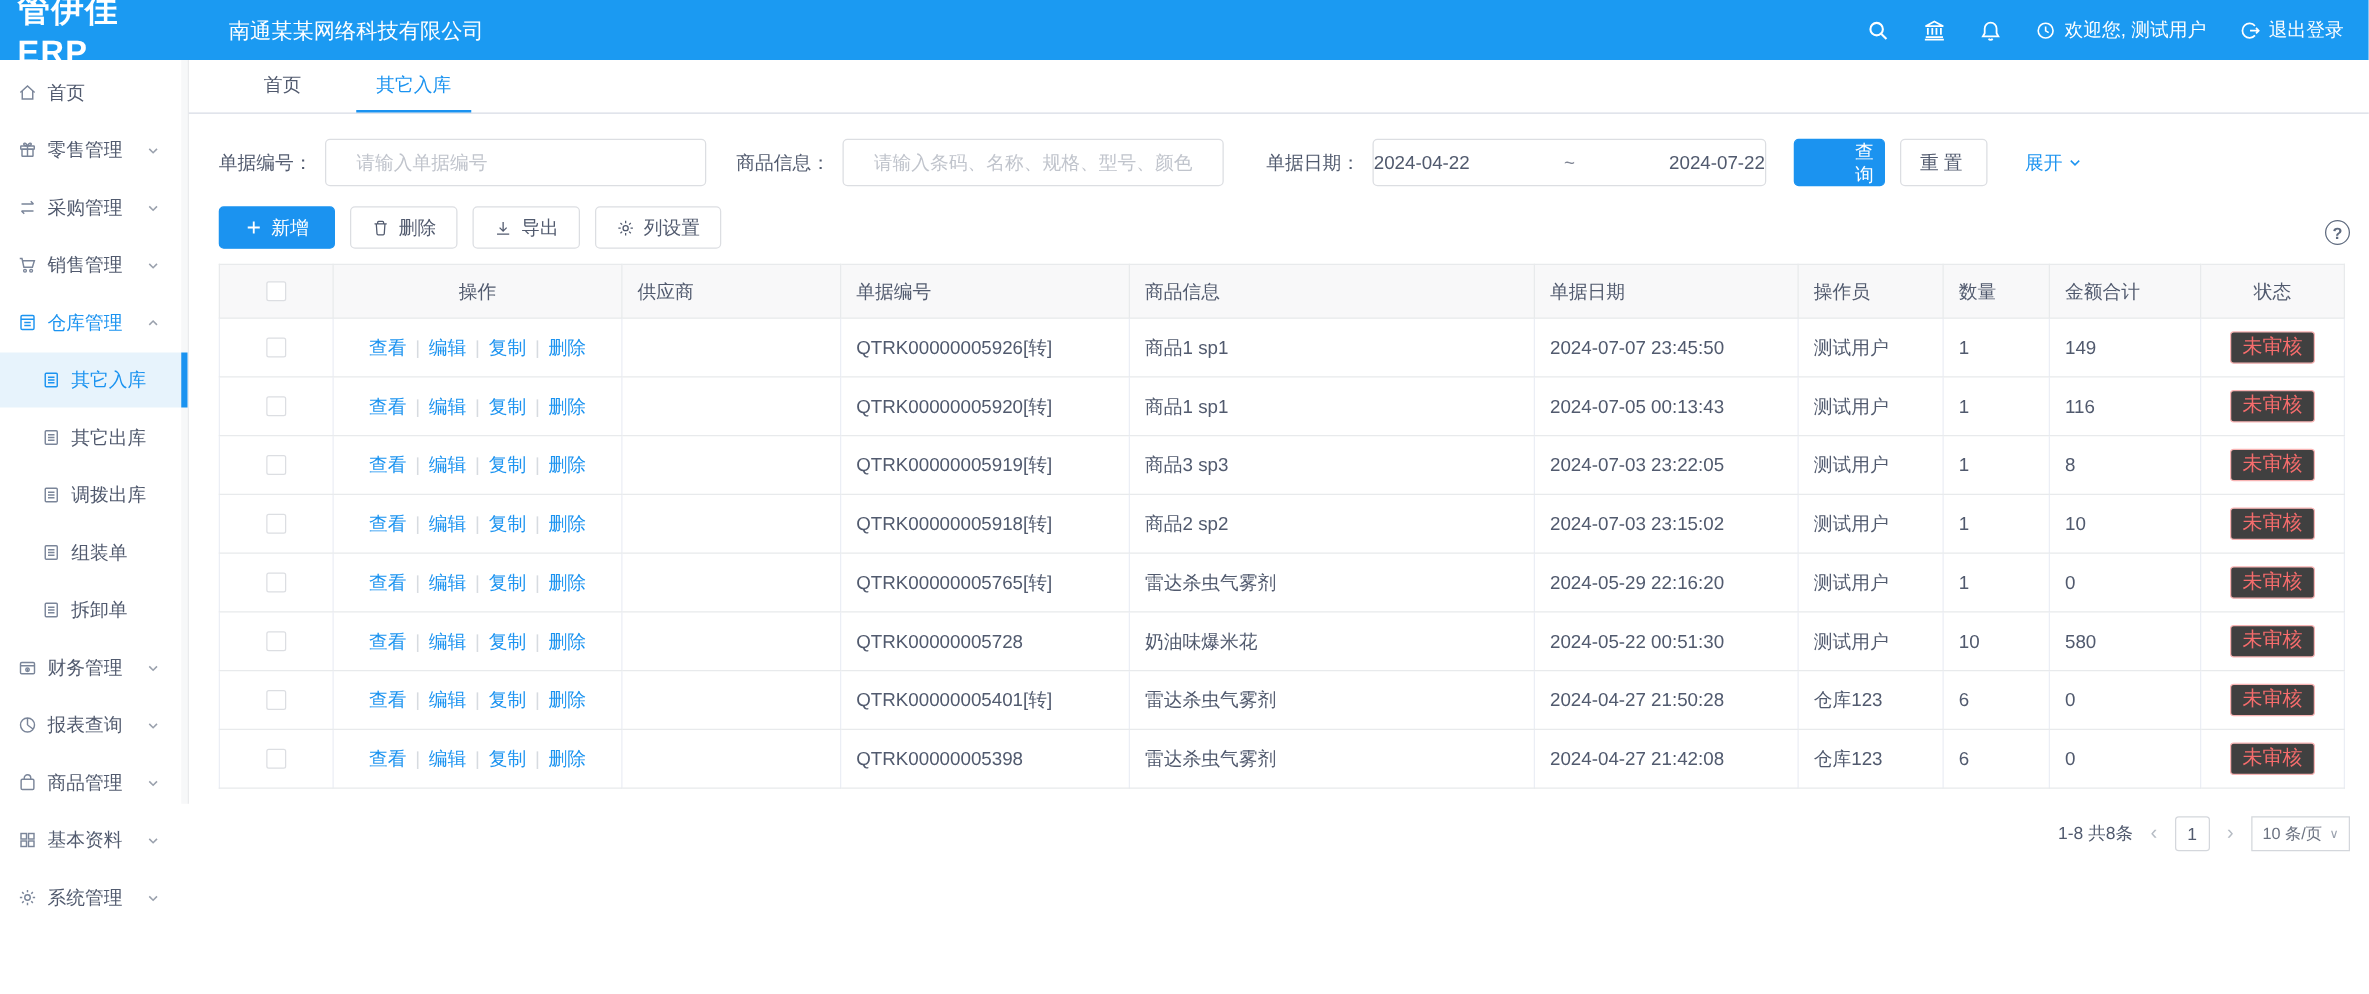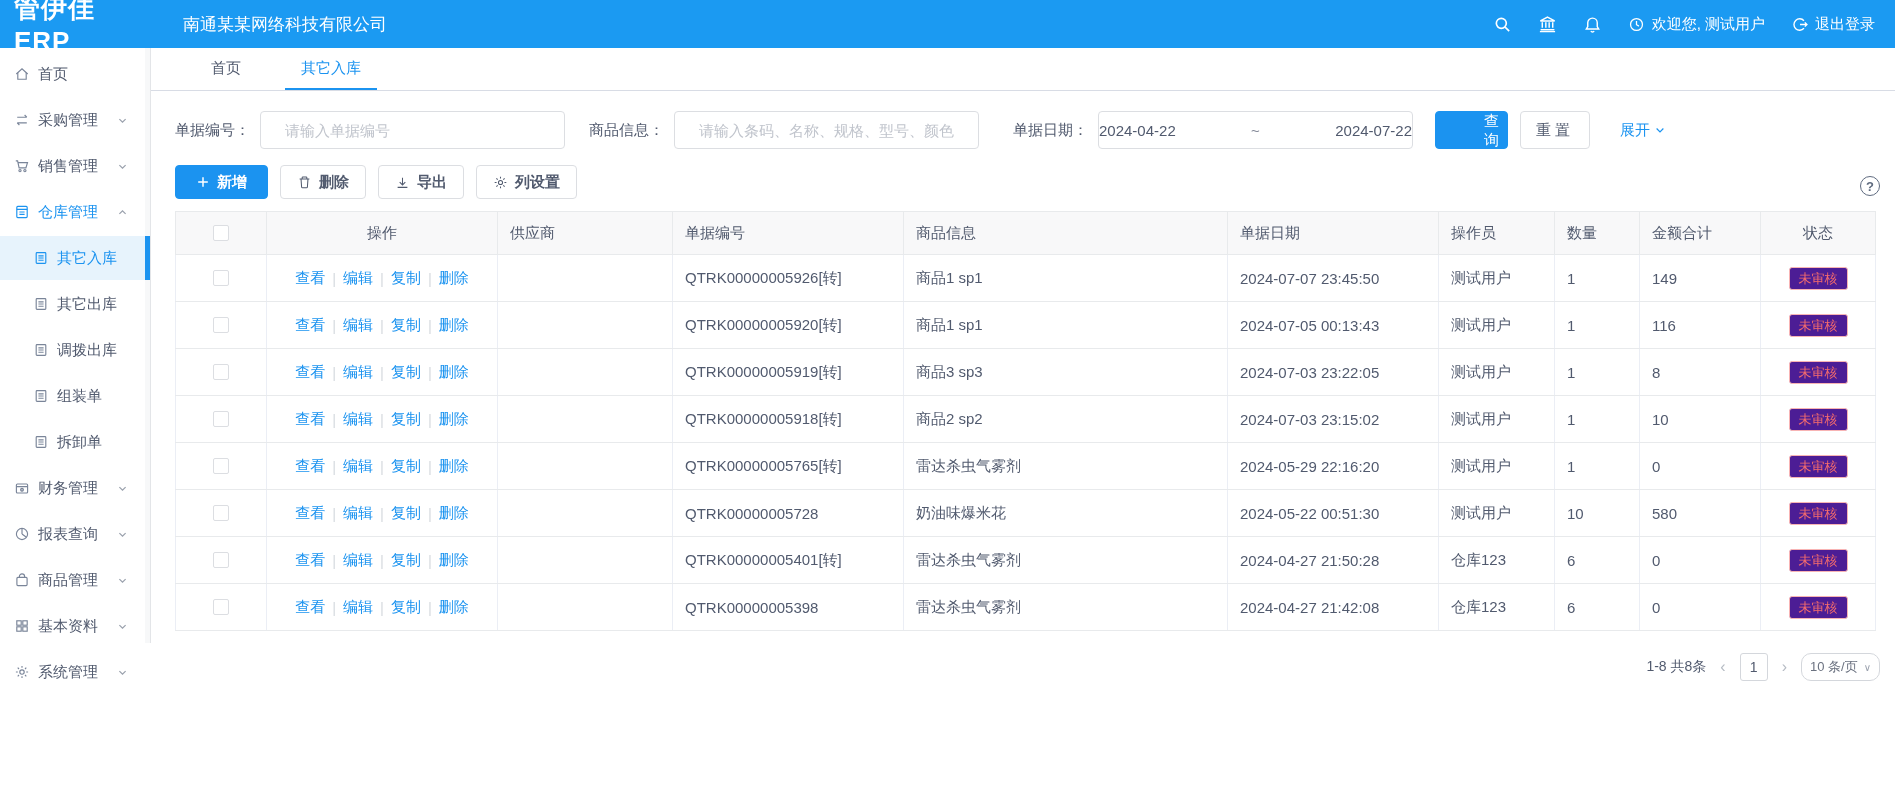--- a/index.html
+++ b/index.html
@@ -56,43 +56,43 @@
   .daterange span{color:var(--text);}
   .daterange .sep{color:var(--text-light);}
   .btn{height:38px;border-radius:4px;font-size:15px;cursor:pointer;border:1px solid var(--border);background:#fff;color:var(--text);font-family:inherit;}
   .btn.primary{background:var(--primary);border-color:var(--primary);color:#fff;padding-left:44px;}
   .btn-search{width:73px;margin-right:12px;letter-spacing:4px;}
   .btn-reset{width:70px;margin-right:30px;letter-spacing:4px;}
   .expand{color:var(--primary);cursor:pointer;display:flex;align-items:center;gap:4px;}
 
   
   .toolbar{display:flex;align-items:center;margin:16px 24px 0;gap:12px;}
-  .tbtn{height:34px;padding:0 16px;border:1px solid var(--border);border-radius:4px;background:#fff;color:var(--text);font-size:15px;display:flex;align-items:center;gap:7px;cursor:pointer;font-family:inherit;font-weight:bold;}
+  .tbtn{height:34px;padding:0 16px;border:1px solid var(--border);border-radius:4px;background:#fff;color:var(--text);font-size:15px;display:flex;align-items:center;gap:7px;cursor:pointer;font-family:inherit;}
   .tbtn.primary{background:var(--primary);border-color:var(--primary);color:#fff;padding:0 20px;}
   .help{position:absolute;right:20px;top:128px;width:20px;height:20px;border:1.5px solid #5f6b7f;border-radius:50%;color:#5f6b7f;font-size:13px;font-weight:bold;display:flex;align-items:center;justify-content:center;cursor:pointer;}
 
   
   table{border-collapse:collapse;table-layout:fixed;width:1700px;margin:12px 24px 0;font-size:15px;}
   thead th{background:#f8f8f9;height:43px;font-weight:normal;color:var(--text);text-align:left;padding:0 12px;
     border:1px solid var(--table-border);border-left:none;}
   thead th:first-child{border-left:1px solid var(--table-border);}
   tbody td{height:47px;padding:0 12px;border-bottom:1px solid var(--table-border);border-right:1px solid #ebeef5;color:var(--text);overflow:hidden;white-space:nowrap;}
   tbody td:first-child{border-left:1px solid #ebeef5;}
   th.c,td.c{text-align:center;}
   .checkbox{width:16px;height:16px;border:1px solid var(--border);border-radius:2px;background:#fff;margin:0 auto;cursor:pointer;}
   .ops{display:flex;align-items:center;justify-content:center;gap:0;}
   .op-link{color:var(--primary);cursor:pointer;}
   .op-sep{color:#d7dbe0;margin:0 7px;}
-  .badge{display:inline-block;padding:4px 9px;font-size:13px;color:#f56c6c;background:#4c1d95;border:1px solid #f8b4b4;border-radius:3px;line-height:1;}
+  .badge{display:inline-block;padding:4px 9px;font-size:16px;color:#f56c6c;background:#404040;border:1px solid #f8b4b4;border-radius:3px;line-height:1;}
 
   
   .pagination{display:flex;align-items:center;justify-content:flex-end;gap:12px;margin:22px 20px 0 0;font-size:14px;color:var(--text);}
   .pg-arrow{color:#b6bcc4;font-size:16px;cursor:pointer;padding:0 2px;}
   .pg-num{min-width:28px;height:28px;border:1px solid #d4d7dc;border-radius:3px;display:flex;align-items:center;justify-content:center;cursor:pointer;background:#fff;}
-  .pg-size{height:28px;border:1px solid #d4d7dc;border-radius:10px;display:flex;align-items:center;gap:6px;padding:0 8px;color:#6b7280;cursor:pointer;background:#fff;font-size:13px;}
+  .pg-size{height:28px;border:1px solid #d4d7dc;border-radius:0;display:flex;align-items:center;gap:6px;padding:0 8px;color:#6b7280;cursor:pointer;background:#fff;font-size:13px;}
   .pg-size .chev{color:#9aa1ad;font-size:10px;}
 </style>
 </head>
 <body>
 
 <div class="topbar">
   <div class="logo">管伊佳ERP</div>
   <div class="company">南通某某网络科技有限公司</div>
   <div class="topbar-right">
     <span class="icon-btn">
@@ -137,20 +137,35 @@
           <svg width="16" height="16" viewBox="0 0 16 16" fill="none" stroke="currentColor" stroke-width="1.15">
             <path d="M2.3 8L8 2.8 13.7 8"></path>
             <path d="M3.8 6.8V13.2h8.4V6.8"></path>
           </svg>
         </span>
         <span class="lbl">首页</span>
       </div>
       <div class="side-item">
         <span class="s-icon">
           <svg width="16" height="16" viewBox="0 0 16 16" fill="none" stroke="currentColor" stroke-width="1.15">
+            <rect x="2.6" y="4.8" width="10.8" height="2.6" rx=".4"></rect>
+            <rect x="3.6" y="7.4" width="8.8" height="5.6" rx=".4"></rect>
+            <path d="M8 4.8v8.2M8 4.8C6.6 4.8 5 4.2 5 3.2S6.8 2 8 4.8zM8 4.8c1.4 0 3-.6 3-1.6S9.2 2 8 4.8z"></path>
+          </svg>
+        </span>
+        <span class="lbl">零售管理</span>
+        <span class="chev">
+          <svg width="11" height="11" viewBox="0 0 16 16" fill="none" stroke="currentColor" stroke-width="1.8">
+            <path d="M3.5 6L8 10.5 12.5 6"></path>
+          </svg>
+        </span>
+      </div>
+      <div class="side-item">
+        <span class="s-icon">
+          <svg width="16" height="16" viewBox="0 0 16 16" fill="none" stroke="currentColor" stroke-width="1.15">
             <path d="M3.2 5.2h9.6M10.6 3l2.2 2.2M12.8 10.8H3.2M5.4 13l-2.2-2.2"></path>
           </svg>
         </span>
         <span class="lbl">采购管理</span>
         <span class="chev">
           <svg width="11" height="11" viewBox="0 0 16 16" fill="none" stroke="currentColor" stroke-width="1.8">
             <path d="M3.5 6L8 10.5 12.5 6"></path>
           </svg>
         </span>
       </div>

